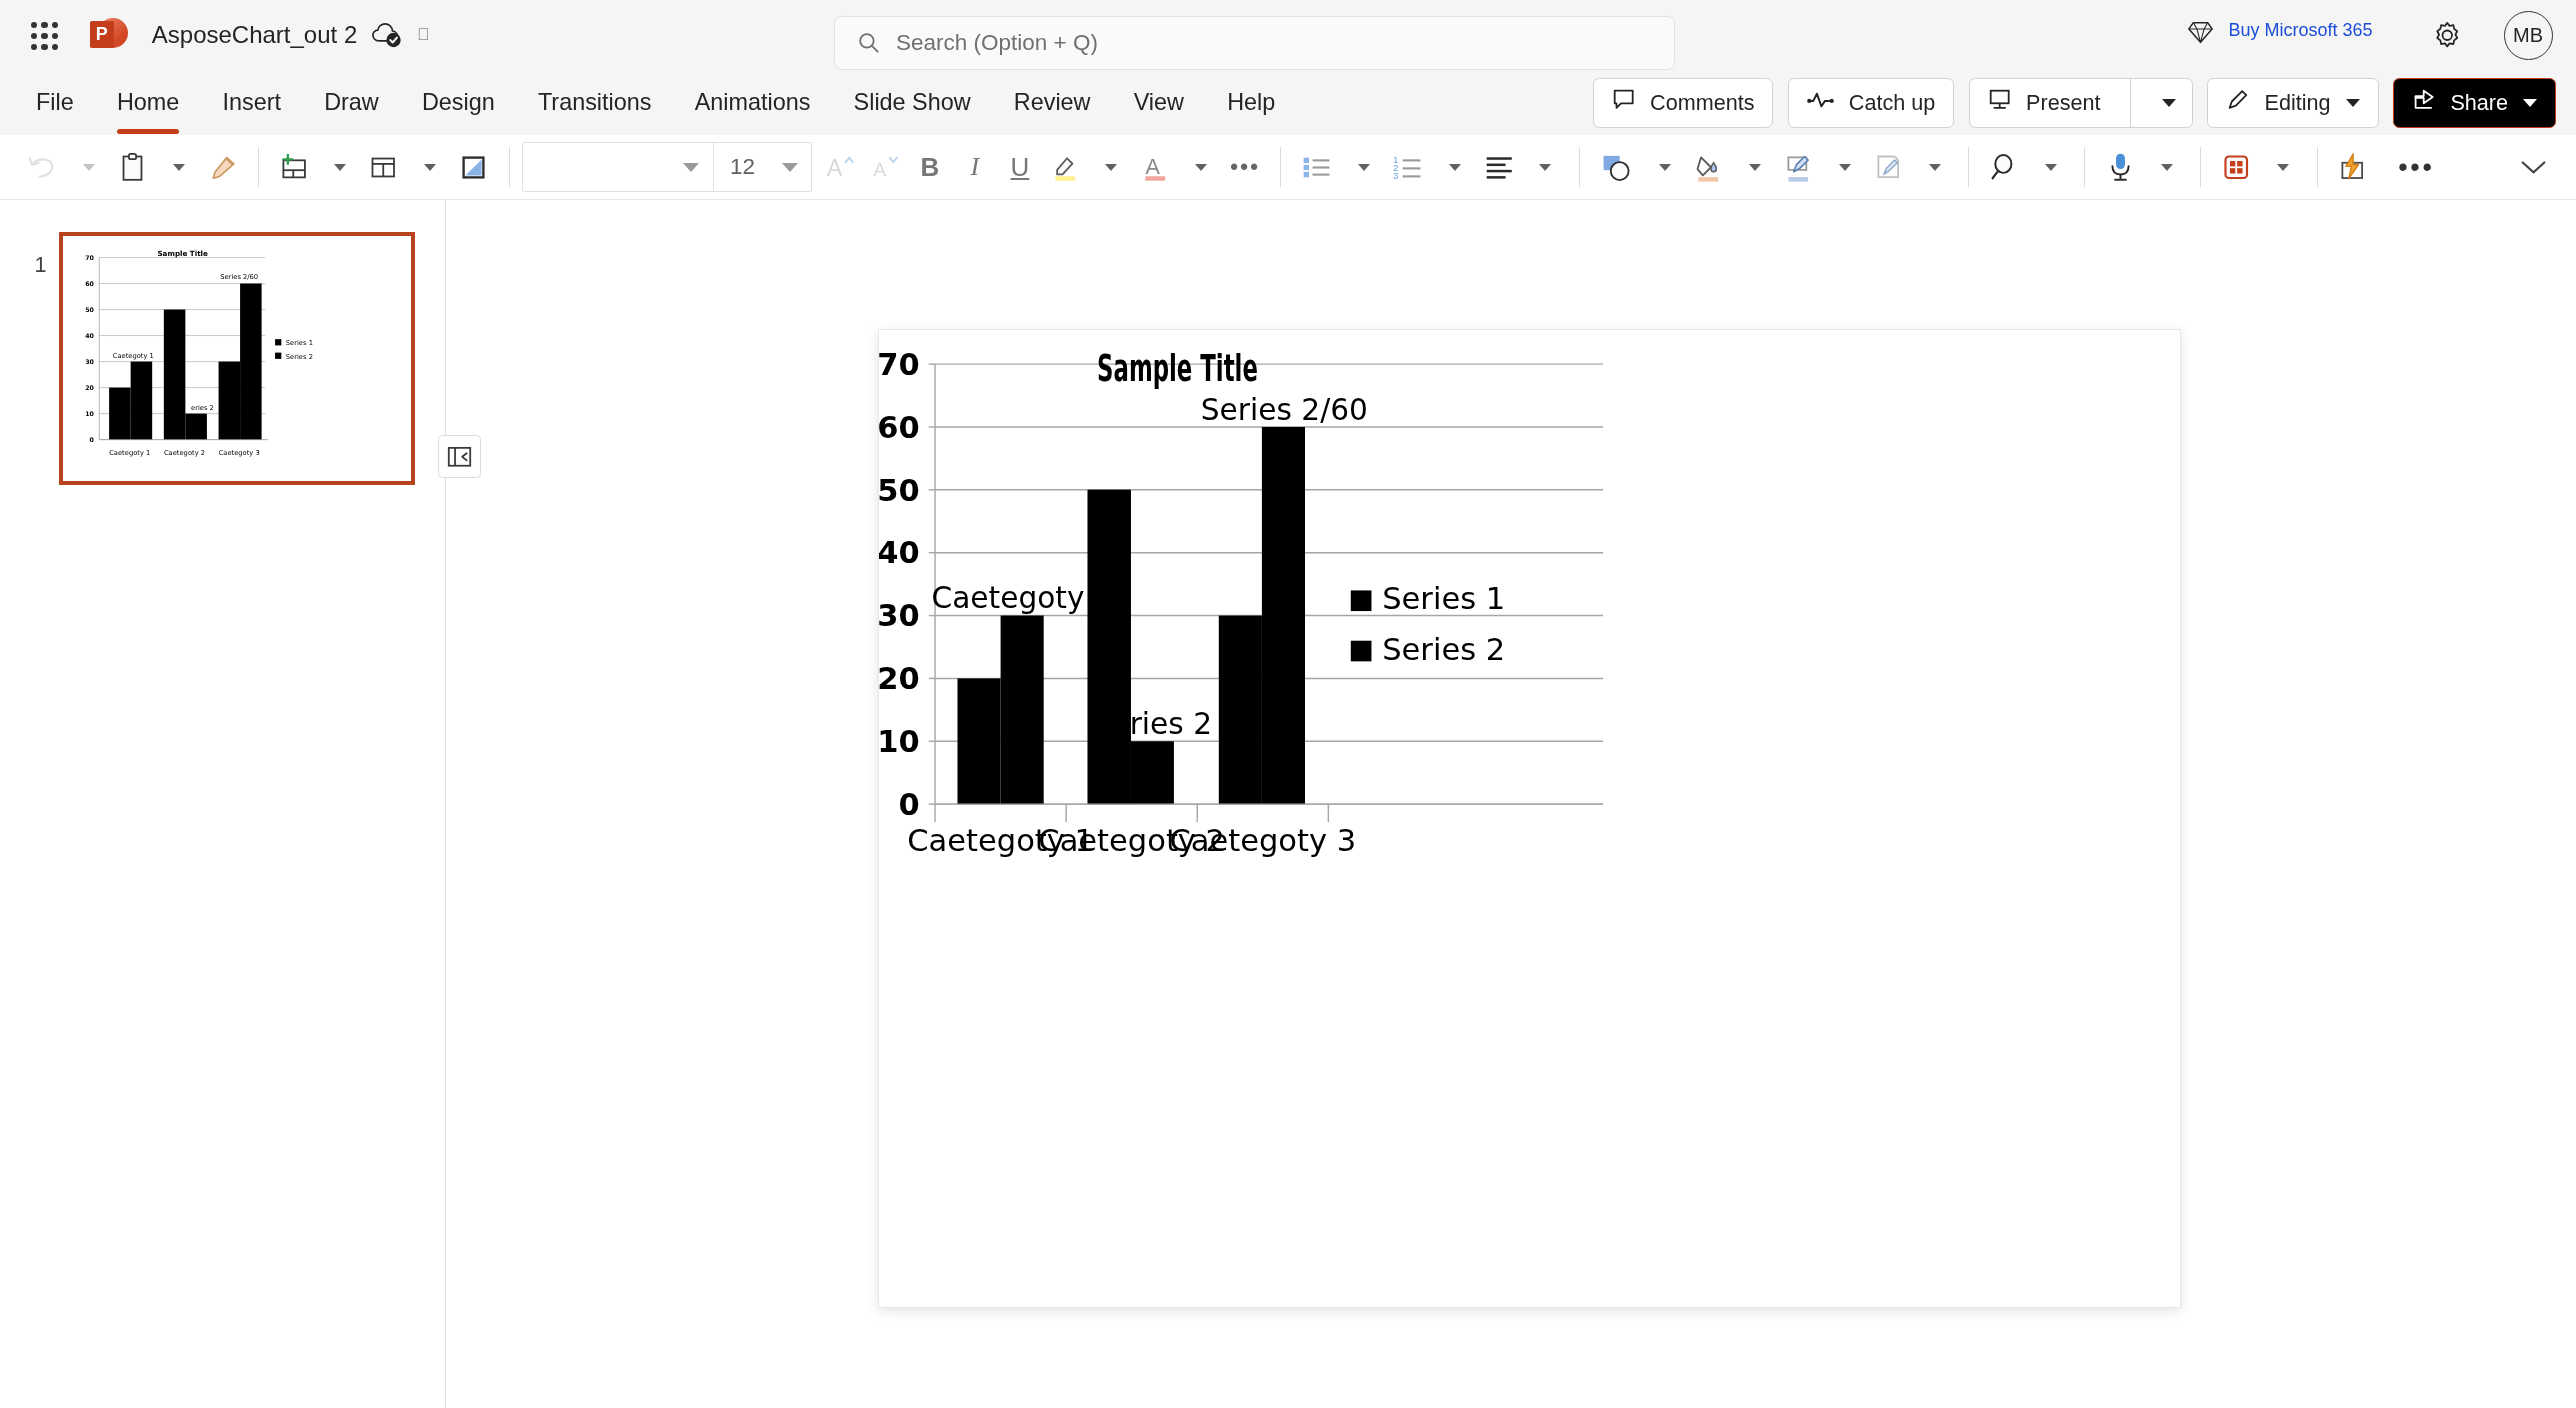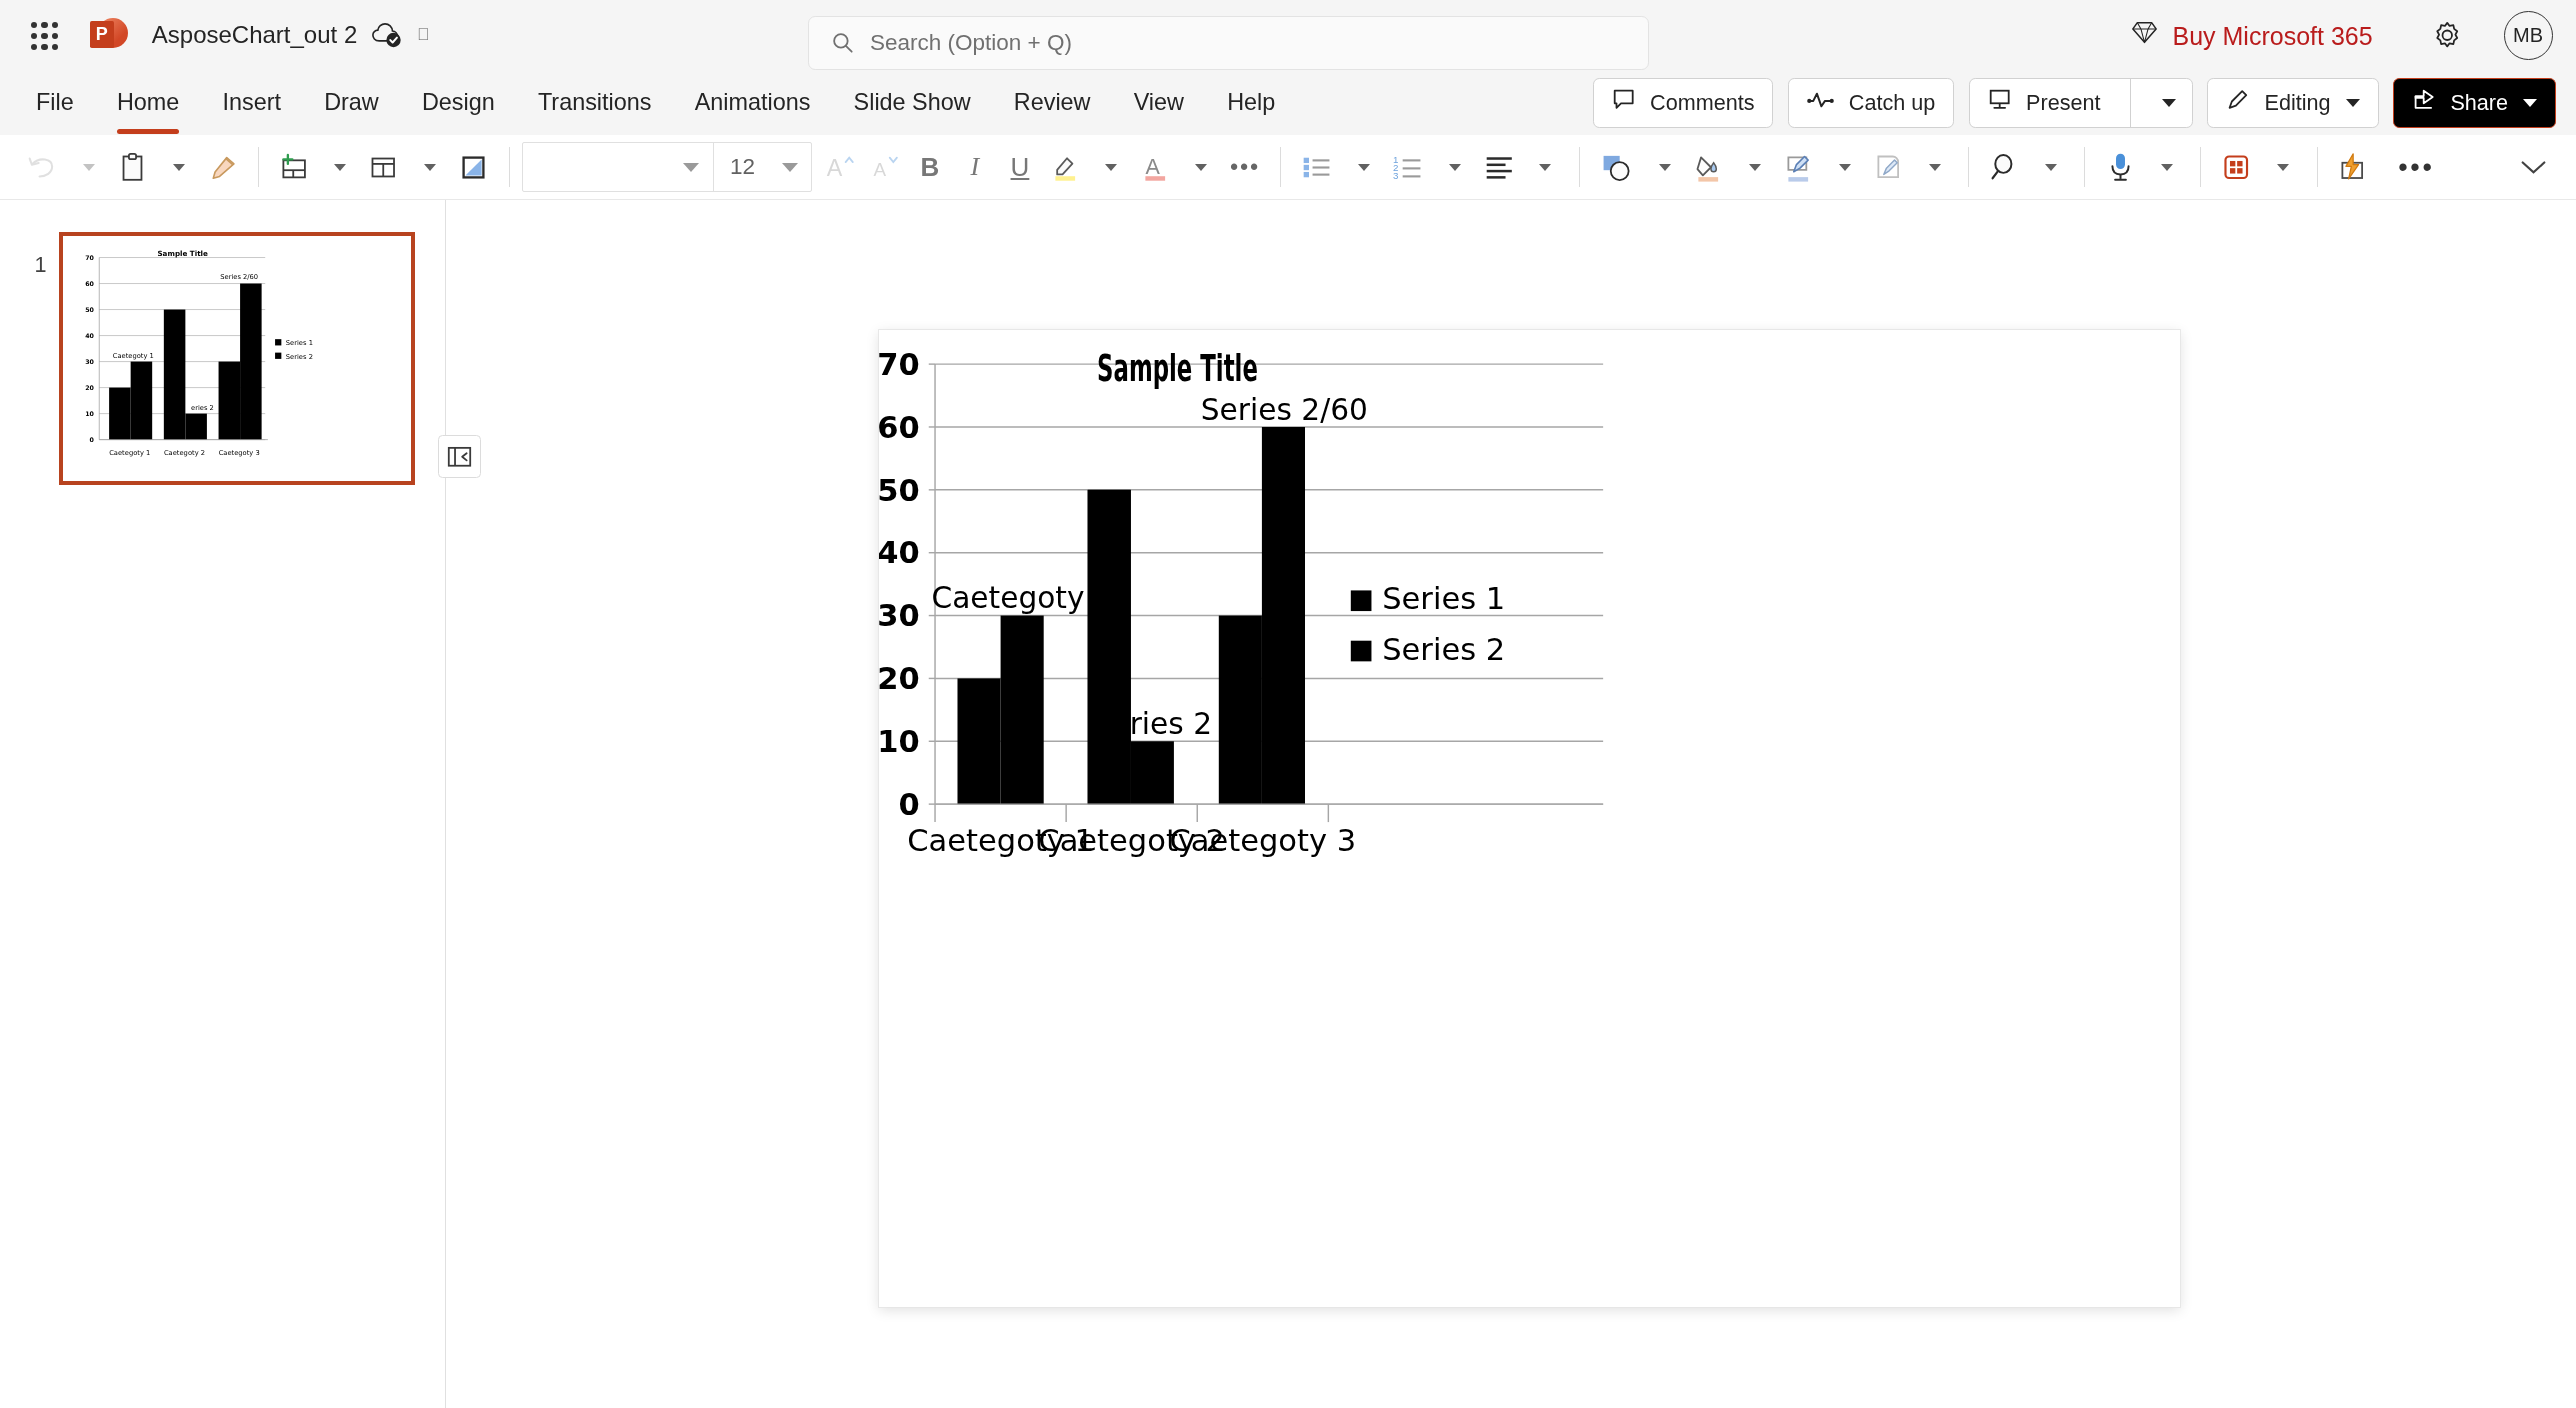--- a/index.html
+++ b/index.html
@@ -52,40 +52,40 @@
     margin-left: 23.4px;
     font-size: 24px;
     color: #242424;
     white-space: nowrap;
   }
   .saved-icon { margin-left: 14.4px; width: 30.5px; height: 27px; position: relative; }
   .pin-icon { margin-left: 16px; font-size: 17px; color: #616161; }
 
   .searchbox {
     position: absolute;
-    left: 808px;
+    left: 834px;
     width: 841px;
     height: 54px;
     background: #fafafa;
     border: 0.9px solid #e3e3e3;
     border-radius: 7.2px;
     display: flex;
     align-items: center;
     padding: 0 21.6px;
     cursor: text;
     margin-top: 16px;
   }
   .searchbox .sicon { width: 23.4px; height: 23.4px; position: relative; margin-right: 16px; }
   .searchbox .ph { font-size: 22.5px; color: #707070; }
 
   .tb-right {
     position: absolute; right: 23.4px;
     display: flex; align-items: center; gap: 0;
   }
-  .buy365 { display: flex; align-items: flex-end; gap: 14.4px; font-size: 25px; color: #b91c1c; cursor: pointer; }
+  .buy365 { display: flex; align-items: flex-start; gap: 14.4px; font-size: 18px; color: #1d4ed8; cursor: pointer; }
   .gear-btn { width: 49px; height: 49px; margin-left: 50px; display: flex; align-items: center; justify-content: center; cursor: pointer; border-radius: 5.4px; }
   .avatar {
     width: 49px; height: 49px; border-radius: 50%;
     border: 1.8px solid #333;
     margin-left: 32px;
     display: flex; align-items: center; justify-content: center;
     font-size: 20px; color: #242424; cursor: pointer;
     background: #f5f5f5;
   }
 

